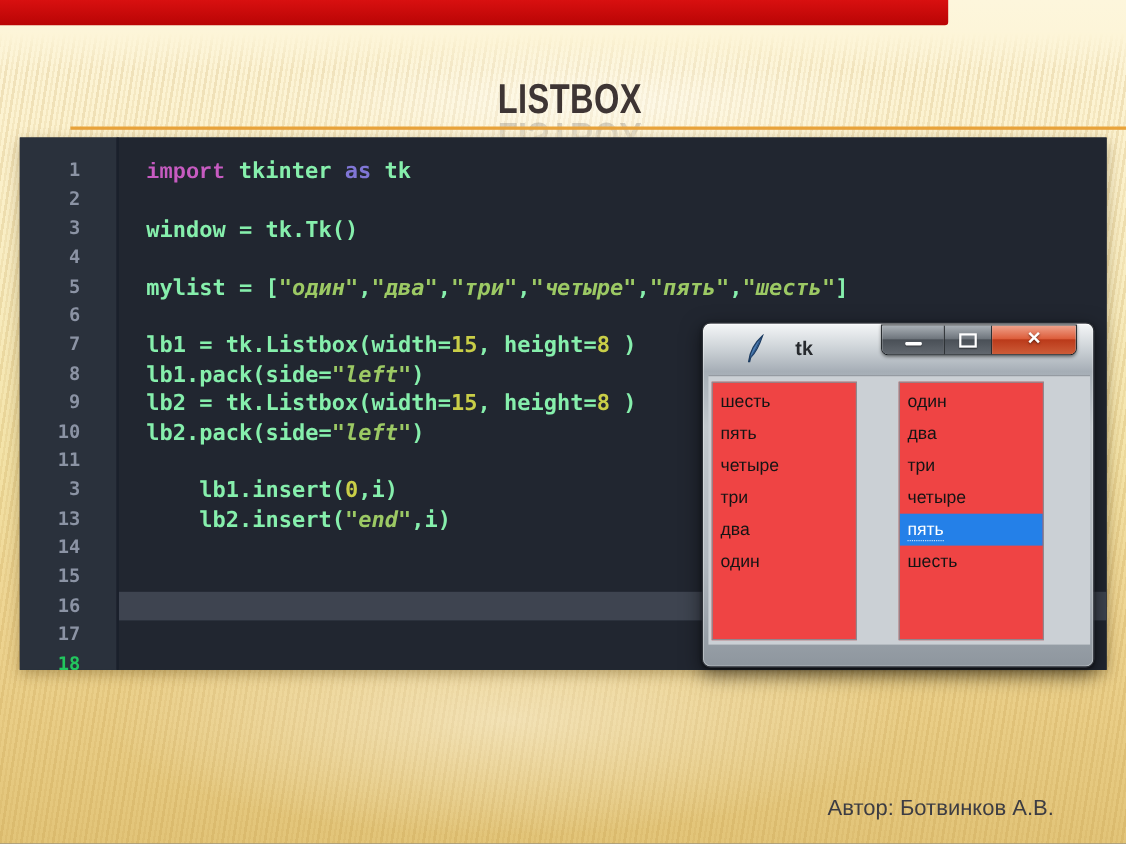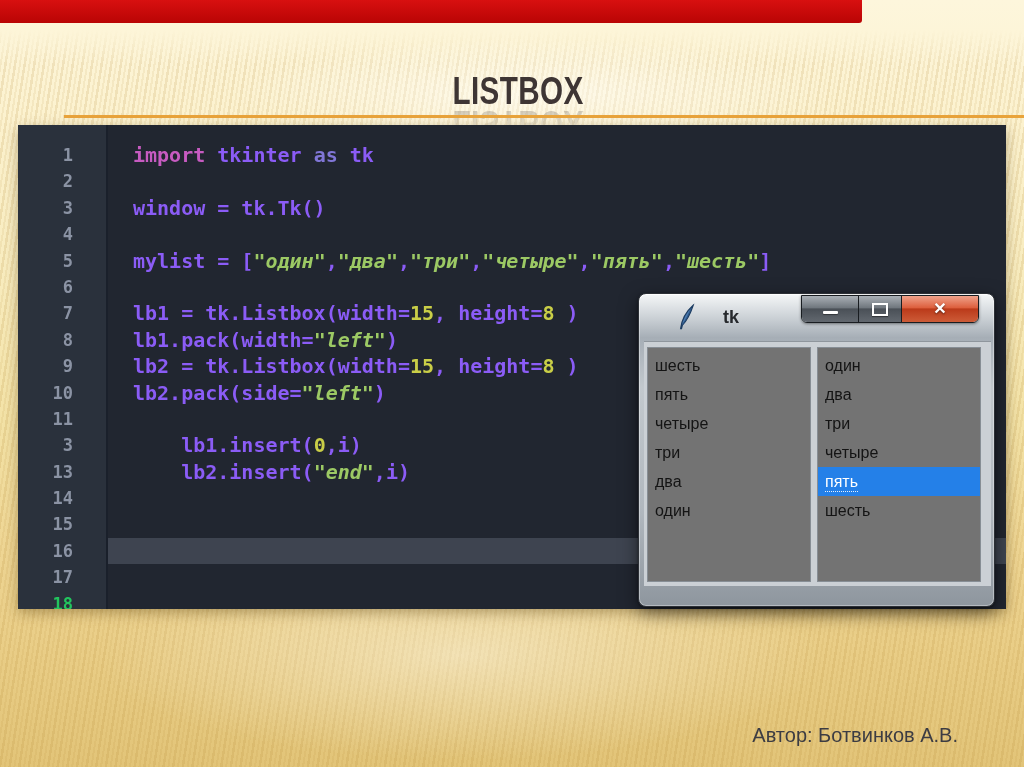--- a/index.html
+++ b/index.html
@@ -39,22 +39,22 @@
   .gutter{position:absolute;left:0;top:0;bottom:0;width:88px;background:#2a313c;
     box-sizing:border-box;padding-top:17px;overflow:hidden;}
   .gut-row{height:26.4px;line-height:26.4px;text-align:right;padding-right:33px;
     font-family:"DejaVu Sans Mono",monospace;font-size:17px;font-weight:600;color:#8b93a4;}
   .gut-hl{color:#22c55e;font-weight:800;}
   .code-col{position:absolute;left:88px;right:0;top:0;bottom:0;border-left:2px solid #1a202b;
     box-sizing:border-box;padding-top:17px;overflow:hidden;background:#212630;}
   .code-row{height:26.4px;line-height:26.4px;white-space:pre;padding-left:25px;
     font-family:"DejaVu Sans Mono",monospace;font-size:20px;font-weight:700;color:#eef1f4;}
   .row-hl{background:#3e4450;}
-  .tok-p{color:#8b5cf6;text-align:right;}
-  .tok-kw{color:#c75bc1;}
+  .tok-p{color:#86efac;text-align:right;}
+  .tok-kw{color:#c75bc1;font-family:Liberation Mono, monospace;}
   .tok-kw2{color:#8076d6;}
   .tok-str{color:#9cc964;font-style:italic;}
   .tok-num{color:#c9ce47;}
   
   .tkwin{position:absolute;left:638px;top:293px;width:357px;height:314px;border-radius:8px;
     background:linear-gradient(180deg,#f5f7f8 0,#c9cfd4 8%,#a6aeb6 14%,#c2c8cd 30%,#b0b7be 70%,#8e969e 100%);
     border:1px solid #2c3036;box-sizing:border-box;
     box-shadow:inset 0 1px 0 rgba(255,255,255,.8), inset 0 0 0 1px rgba(255,255,255,.35),
                0 6px 18px rgba(0,0,0,.5), 0 1px 3px rgba(0,0,0,.4);}
   .titlebar{position:absolute;left:0;right:0;top:0;height:47px;}
@@ -67,21 +67,21 @@
     background:linear-gradient(180deg,#aab0b6 0%,#70777e 45%,#4a5057 50%,#62686f 100%);cursor:pointer;}
   .wbtn:last-child{border-right:none;}
   .btn-min{width:56px;}
   .btn-max{width:42px;}
   .btn-close{width:76px;background:linear-gradient(180deg,#f0a28b 0%,#dd5f3d 45%,#bb3a1a 50%,#cd5c38 100%);}
   .gl-min{width:15px;height:3px;background:#fff;border-radius:1px;box-shadow:0 1px 1px rgba(0,0,0,.4);margin-top:6px;}
   .gl-max{width:12px;height:9px;border:2px solid #fff;box-shadow:0 1px 1px rgba(0,0,0,.4);background:transparent;}
   .gl-close{color:#fff;font-size:16px;font-weight:700;text-shadow:0 1px 2px rgba(0,0,0,.55);line-height:1;}
   .winbody{position:absolute;left:5px;top:47px;width:347px;height:245px;
     background:#cbd0d5;border-top:1px solid #8f969d;box-sizing:border-box;}
-  .listbox{position:absolute;top:5px;width:164px;height:235px;background:#737373;
+  .listbox{position:absolute;top:5px;width:132px;height:235px;background:#ef4444;
     border:1px solid #878e95;box-sizing:border-box;padding-top:3px;overflow:hidden;}
   .lb-left{left:3px;}
   .lb-right{left:173px;}
   .lb-item{height:29px;line-height:29px;padding-left:7px;font-size:16px;color:#141414;}
   .lb-sel{background:#2480e8;color:#fff;}
   .lb-sel span{border-bottom:1px dotted #e8f2ff;padding-bottom:1px;}
   
   .author{position:absolute;top:724px;right:66px;font-size:20px;color:#3c3c43;}
 </style>
 </head>
@@ -122,21 +122,21 @@
         <div class="gut-row gut-hl">18</div>
       </div>
     <div class="code-col">
         <div class="code-row"><span class="tok-kw">import</span><span class="tok-p"> tkinter </span><span class="tok-kw2">as</span><span class="tok-p"> tk</span></div>
         <div class="code-row">&nbsp;</div>
         <div class="code-row"><span class="tok-p">window = tk.Tk()</span></div>
         <div class="code-row">&nbsp;</div>
         <div class="code-row"><span class="tok-p">mylist = [</span><span class="tok-str">"один"</span><span class="tok-p">,</span><span class="tok-str">"два"</span><span class="tok-p">,</span><span class="tok-str">"три"</span><span class="tok-p">,</span><span class="tok-str">"четыре"</span><span class="tok-p">,</span><span class="tok-str">"пять"</span><span class="tok-p">,</span><span class="tok-str">"шесть"</span><span class="tok-p">]</span></div>
         <div class="code-row">&nbsp;</div>
         <div class="code-row"><span class="tok-p">lb1 = tk.Listbox(width=</span><span class="tok-num">15</span><span class="tok-p">, height=</span><span class="tok-num">8</span><span class="tok-p"> )</span></div>
-        <div class="code-row"><span class="tok-p">lb1.pack(width=</span><span class="tok-str">"left"</span><span class="tok-p">)</span></div>
+        <div class="code-row"><span class="tok-p">lb1.pack(side=</span><span class="tok-str">"left"</span><span class="tok-p">)</span></div>
         <div class="code-row"><span class="tok-p">lb2 = tk.Listbox(width=</span><span class="tok-num">15</span><span class="tok-p">, height=</span><span class="tok-num">8</span><span class="tok-p"> )</span></div>
         <div class="code-row"><span class="tok-p">lb2.pack(side=</span><span class="tok-str">"left"</span><span class="tok-p">)</span></div>
         <div class="code-row">&nbsp;</div>
         <div class="code-row"><span class="tok-p">    lb1.insert(</span><span class="tok-num">0</span><span class="tok-p">,i)</span></div>
         <div class="code-row"><span class="tok-p">    lb2.insert(</span><span class="tok-str">"end"</span><span class="tok-p">,i)</span></div>
         <div class="code-row">&nbsp;</div>
         <div class="code-row">&nbsp;</div>
         <div class="code-row row-hl">&nbsp;</div>
       </div>
   </div>

